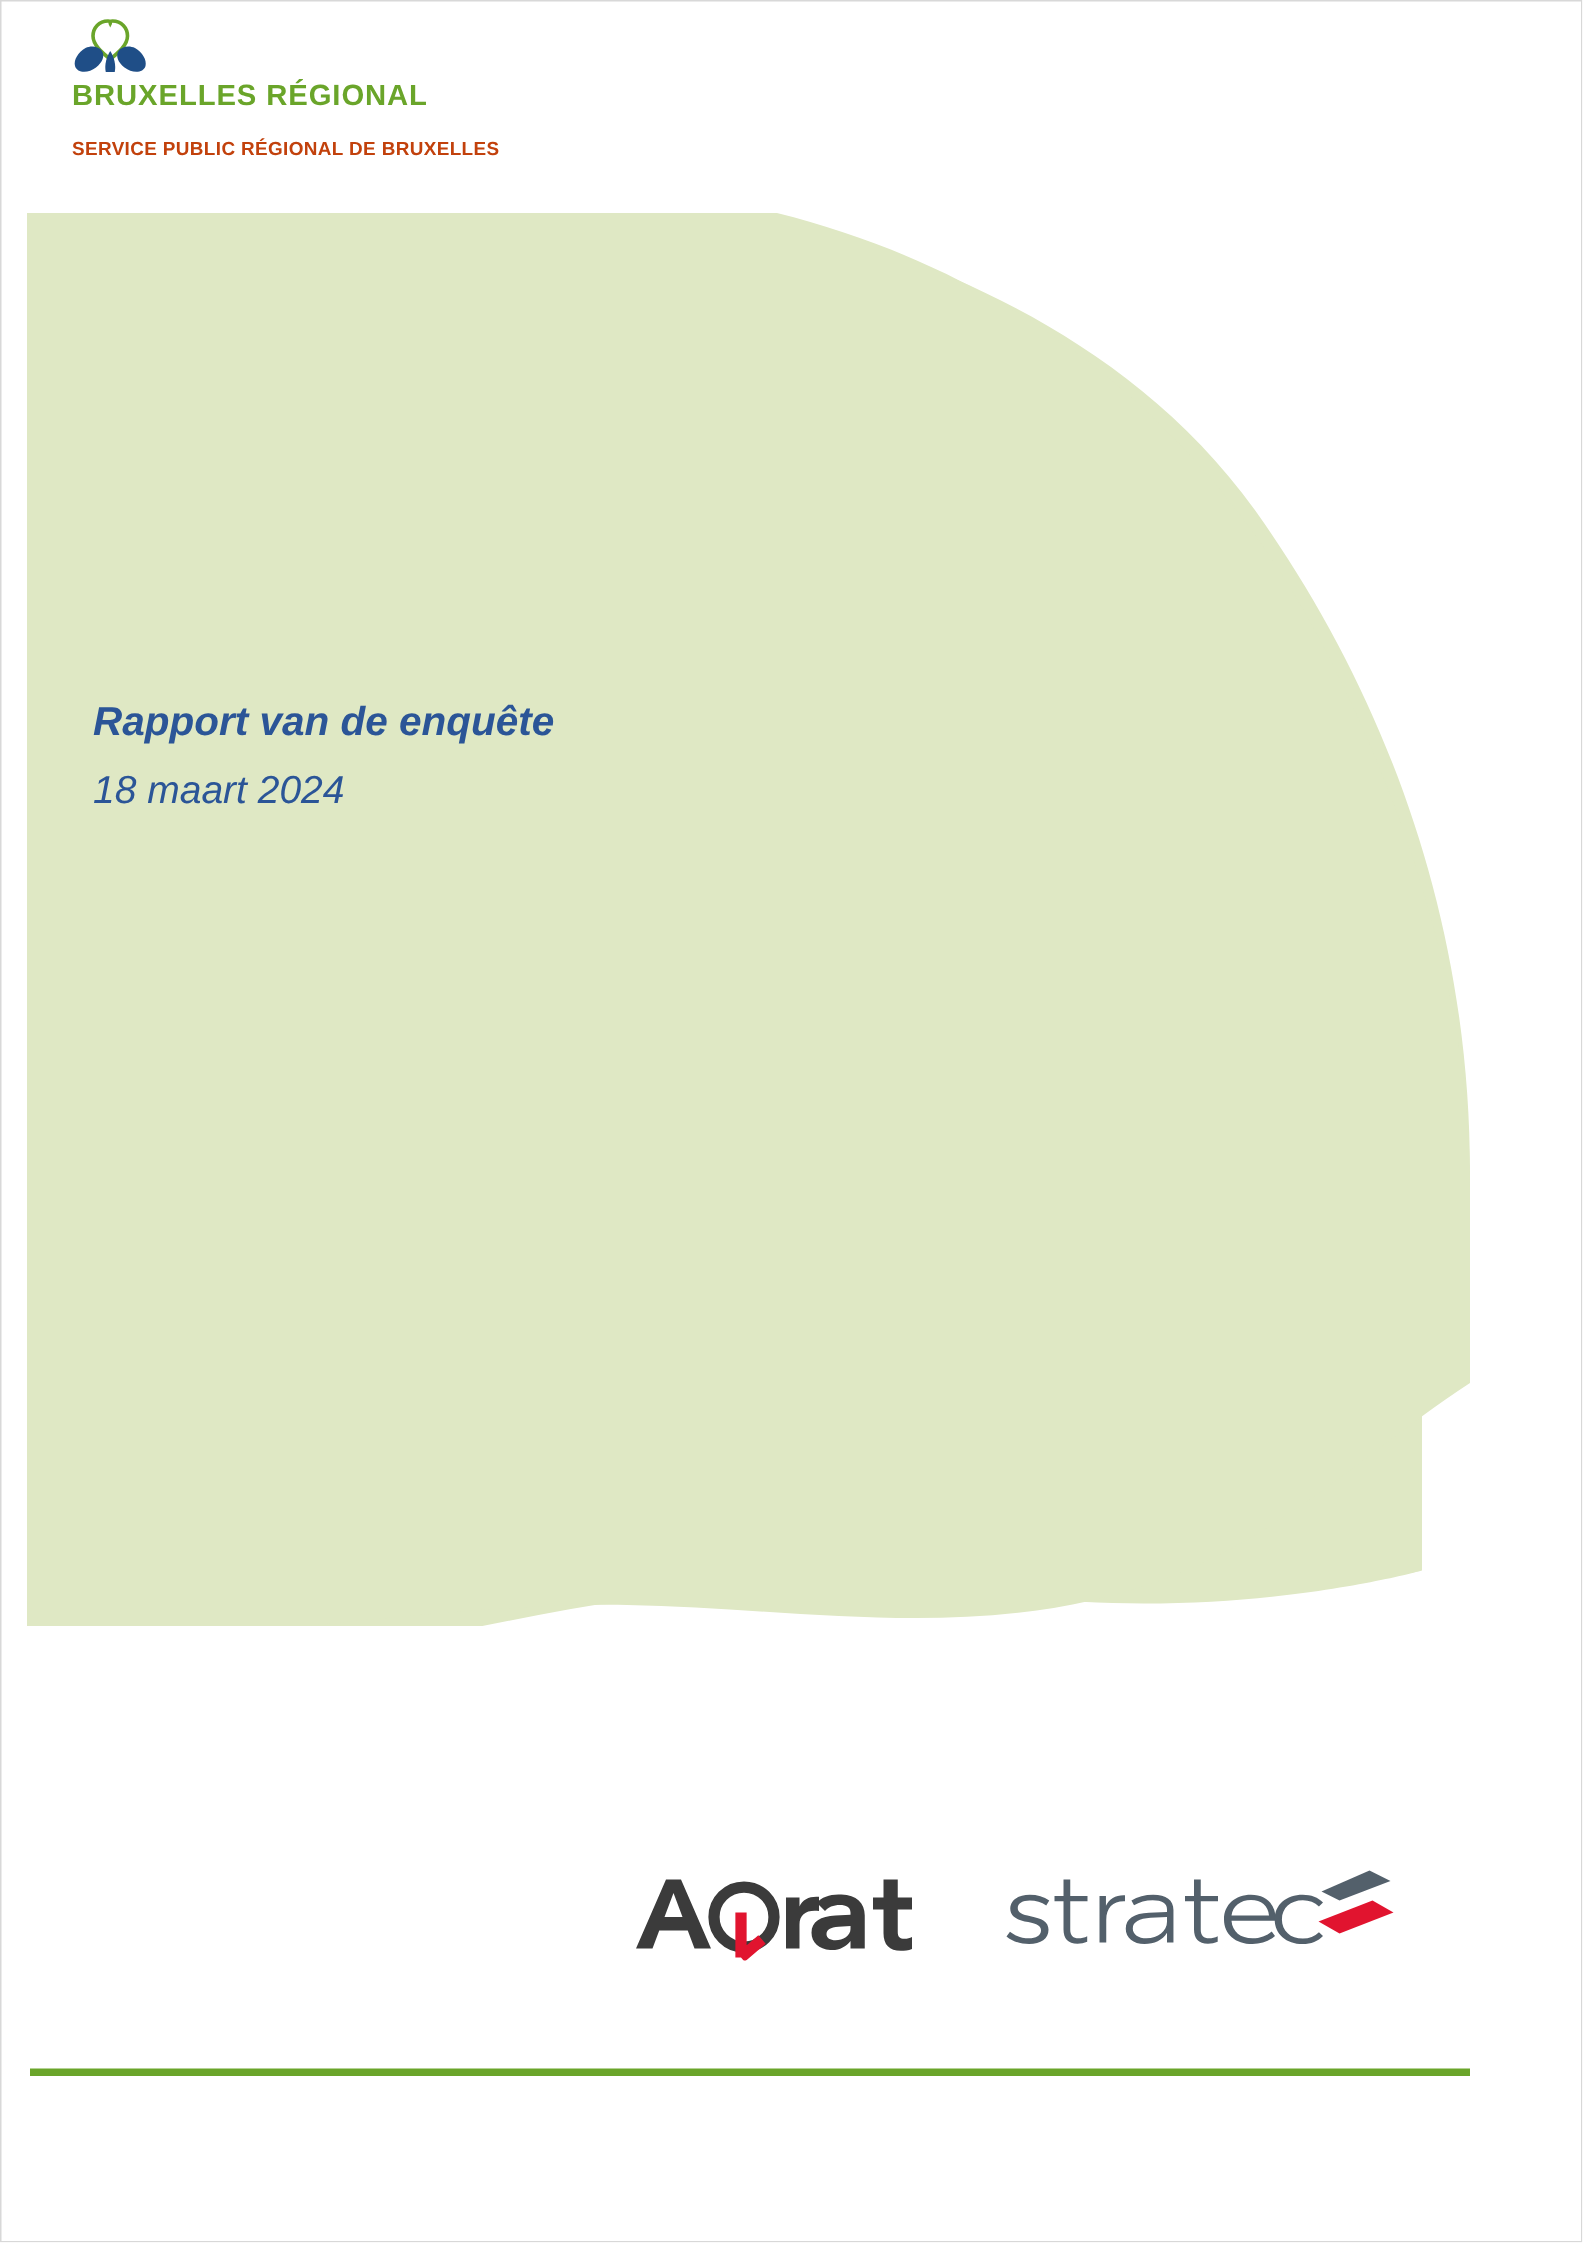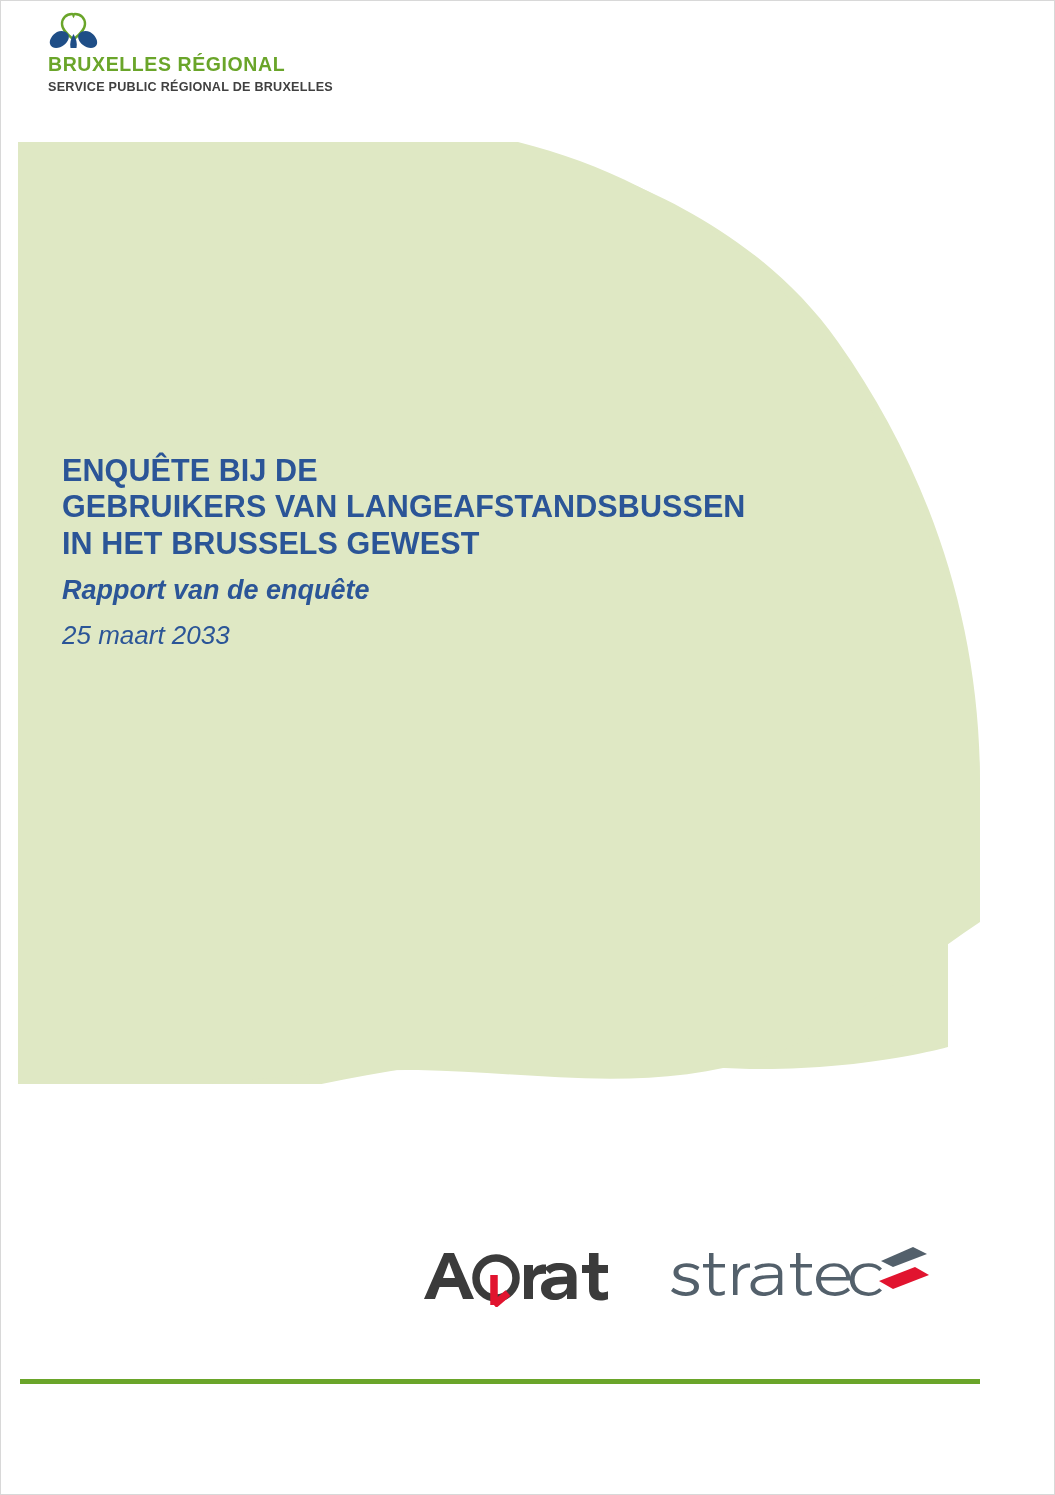--- a/index.html
+++ b/index.html
@@ -53,25 +53,25 @@
   }
   .logo-title {
     margin-top: 3px;
     font-size: 19.5px;
     font-weight: bold;
     letter-spacing: 0.6px;
     color: #6aa52a;
     white-space: nowrap;
   }
   .logo-sub {
-    margin-top: 4px;
+    margin-top: 16px;
     font-size: 12.6px;
     font-weight: bold;
     letter-spacing: 0.25px;
-    color: #404040;
+    color: #c2410c;
     white-space: nowrap;
   }
 
   
   .title-block {
     position: absolute;
     left: 62px;
     top: 452px;
     width: 920px;
   }
@@ -147,27 +147,22 @@
                C26 4 25 4.6 25.5 5.6 C26 4.6 25 4 24 4 Z" fill="none" stroke="#6aa52a" stroke-width="2.4"></path>
       <path d="M9 22 C4 25 1 30 2 34 C3.5 39 11 39 16 35 C20.5 31.5 22 27 20 24 C18 21 13 20 9 22 Z" fill="#1f4e87"></path>
       <path d="M42 22 C47 25 50 30 49 34 C47.5 39 40 39 35 35 C30.5 31.5 29 27 31 24 C33 21 38 20 42 22 Z" fill="#1f4e87"></path>
       <path d="M25.5 24 C23 28 21.5 33 22.5 38 L28.5 38 C29.5 33 28 28 25.5 24 Z" fill="#1f4e87"></path>
     </svg>
     <div class="logo-title">BRUXELLES RÉGIONAL</div>
     <div class="logo-sub">SERVICE PUBLIC RÉGIONAL DE BRUXELLES</div>
   </div>
 
   <div class="title-block">
-    <h1 class="doc-title">
-      <span>ENQUÊTE BIJ DE</span><br>
-      <span>GEBRUIKERS VAN LANGEAFSTANDSBUSSEN</span><br>
-      <span>IN HET BRUSSELS GEWEST</span>
-    </h1>
     <div class="doc-subtitle">Rapport van de enquête</div>
-    <div class="doc-date">25 maart 2033</div>
+    <div class="doc-date">18 maart 2024</div>
   </div>
 
   <div class="partners">
 
     <div class="aqrate">
       <svg width="195" height="62" viewBox="0 0 195 62" aria-hidden="true">
 
         <path d="M4 54 L24 8 H34 L54 54 H43 L38.5 42 H19.5 L15 54 Z M23 33 H35 L29 17 Z" fill="#3b3b3b"></path>
 
         <circle cx="76" cy="33" r="20" fill="none" stroke="#3b3b3b" stroke-width="7.5"></circle>

